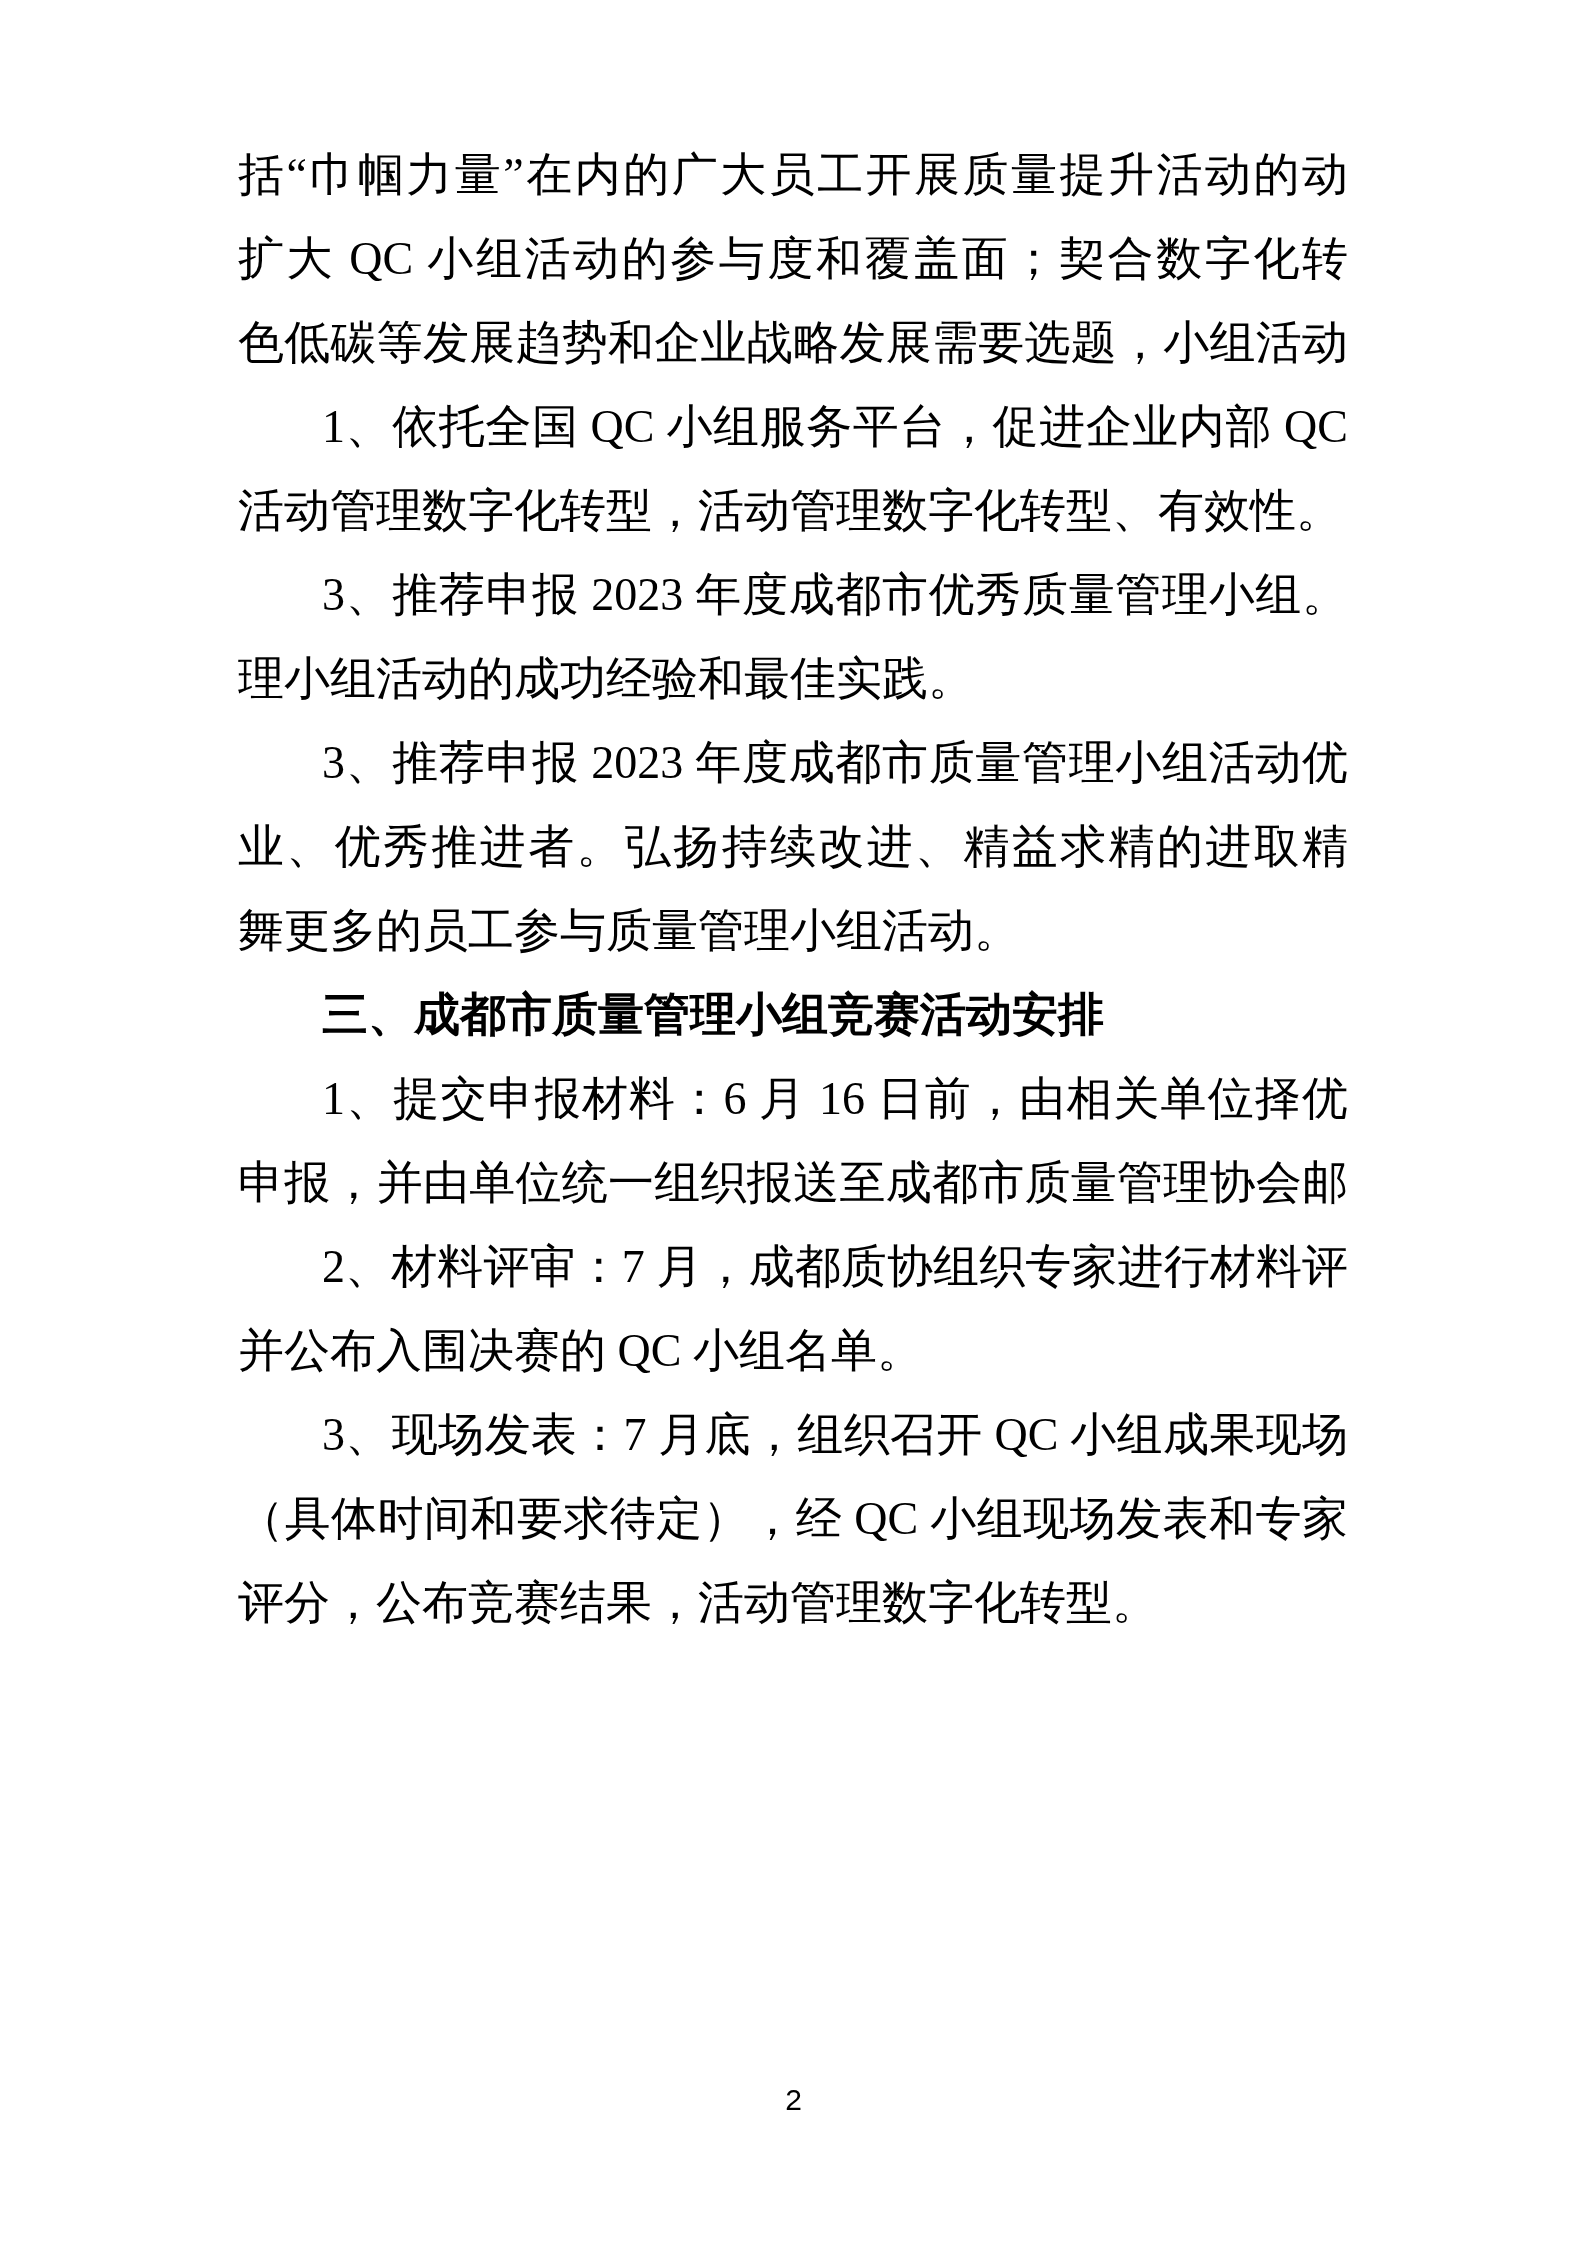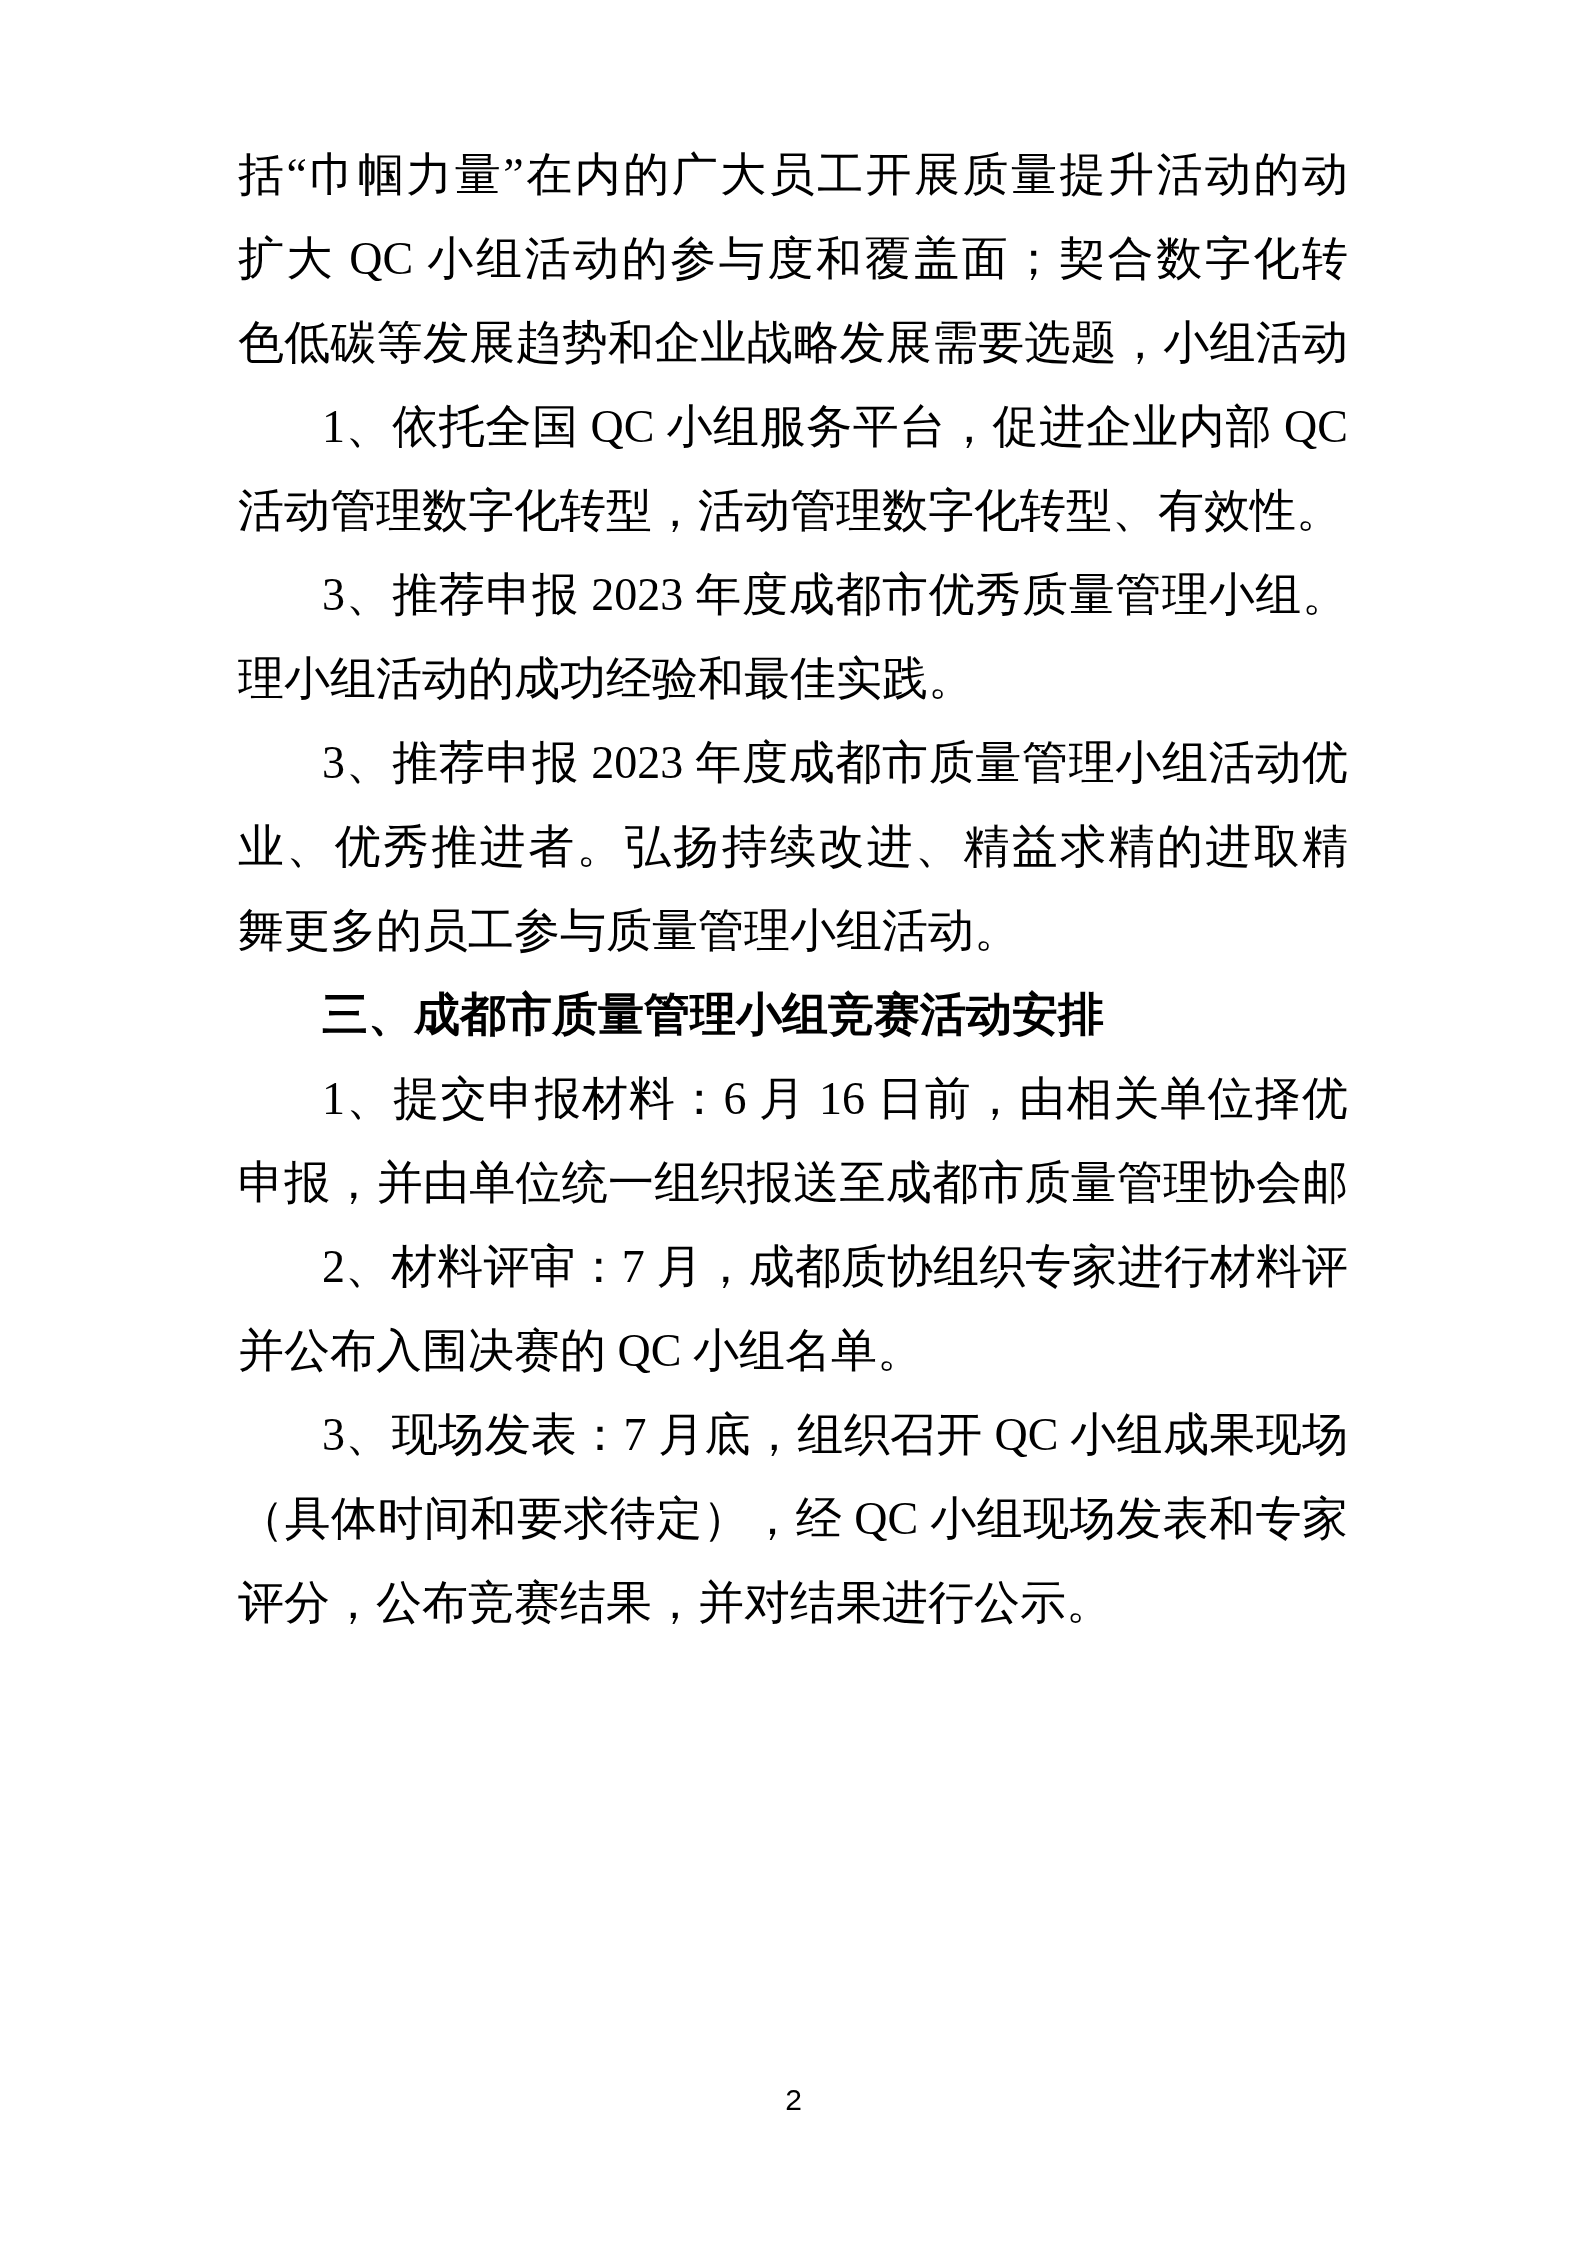--- a/index.html
+++ b/index.html
@@ -69,16 +69,16 @@
       <div class="line indent">3、推荐申报 2023 年度成都市质量管理小组活动优秀企</div>
       <div class="line">业、优秀推进者。弘扬持续改进、精益求精的进取精神，鼓</div>
       <div class="line last">舞更多的员工参与质量管理小组活动。</div>
       <div class="line heading indent last">三、成都市质量管理小组竞赛活动安排</div>
       <div class="line indent">1、提交申报材料：6 月 16 日前，由相关单位择优推荐</div>
       <div class="line">申报，并由单位统一组织报送至成都市质量管理协会邮箱</div>
       <div class="line indent">2、材料评审：7 月，成都质协组织专家进行材料评审，</div>
       <div class="line last">并公布入围决赛的 QC 小组名单。</div>
       <div class="line indent">3、现场发表：7 月底，组织召开 QC 小组成果现场发表</div>
       <div class="line">（具体时间和要求待定），经 QC 小组现场发表和专家评审</div>
-      <div class="line last">评分，公布竞赛结果，并对结果进行公示。</div>
+      <div class="line last">评分，公布竞赛结果，活动管理数字化转型。</div>
     </div>
   <div class="page-number">2</div>
 </div>
 
 </body></html>

